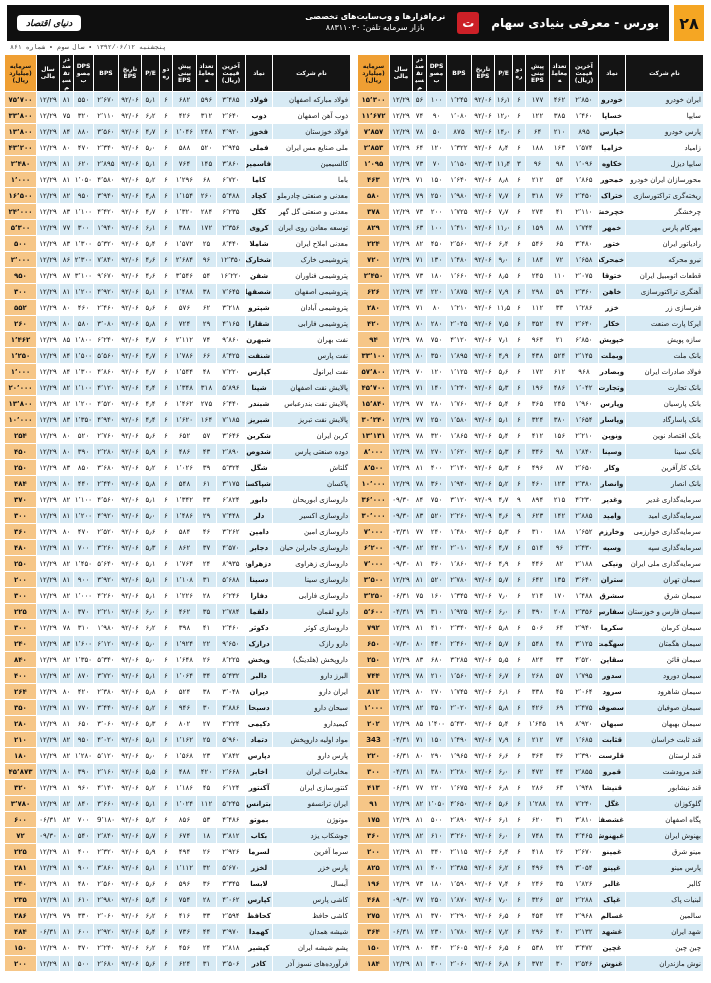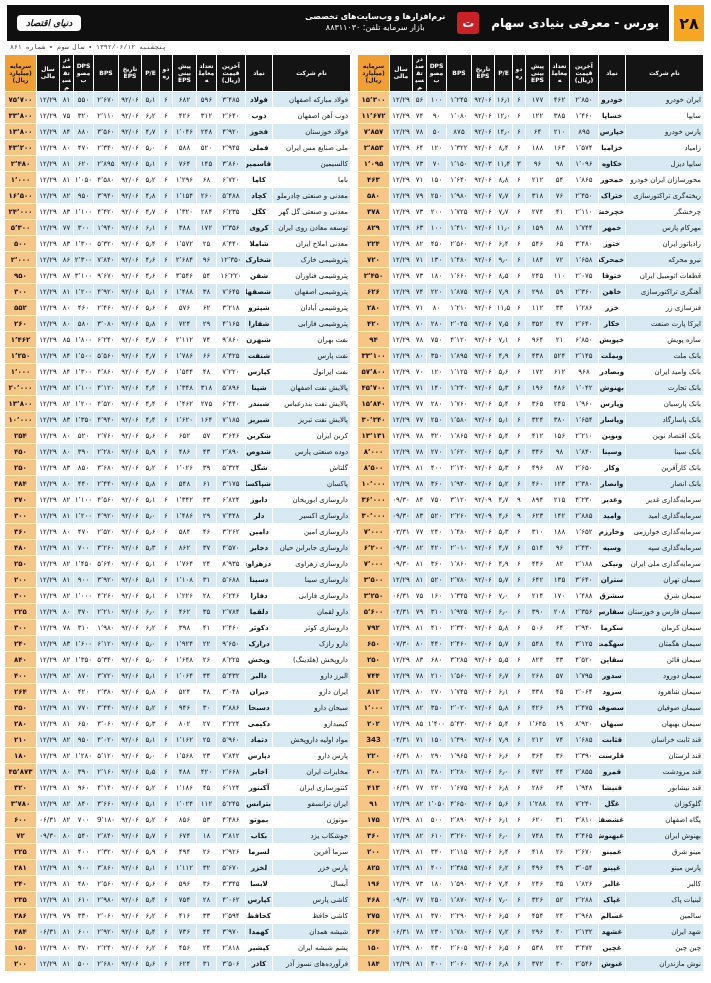--- a/index.html
+++ b/index.html
@@ -348,37 +348,37 @@
             <td class="c5">۶</td>
             <td class="c6">۴٫۹</td>
             <td class="c7">۹۲/۰۶</td>
             <td class="c8">۱٬۸۹۵</td>
             <td class="c9">۳۵۰</td>
             <td class="c10">۸۰</td>
             <td class="c11">۱۲/۲۹</td>
             <td class="c12">۳۳٬۱۰۰</td>
           </tr>
           <tr>
-            <td class="c0">بانک وامید ایران</td>
+            <td class="c0">فولاد صادرات ایران</td>
             <td class="c1">وبصادر</td>
             <td class="c2">۹۶۸</td>
             <td class="c3">۶۱۲</td>
             <td class="c4">۱۷۲</td>
             <td class="c5">۶</td>
             <td class="c6">۵٫۶</td>
             <td class="c7">۹۲/۰۶</td>
             <td class="c8">۱٬۱۲۵</td>
             <td class="c9">۱۲۰</td>
             <td class="c10">۷۰</td>
             <td class="c11">۱۲/۲۹</td>
             <td class="c12">۵۷٬۸۰۰</td>
           </tr>
           <tr>
             <td class="c0">بانک تجارت</td>
-            <td class="c1">بهنوش</td>
+            <td class="c1">وتجارت</td>
             <td class="c2">۱٬۰۴۲</td>
             <td class="c3">۴۸۶</td>
             <td class="c4">۱۹۶</td>
             <td class="c5">۶</td>
             <td class="c6">۵٫۳</td>
             <td class="c7">۹۲/۰۶</td>
             <td class="c8">۱٬۲۴۰</td>
             <td class="c9">۱۴۰</td>
             <td class="c10">۷۱</td>
             <td class="c11">۱۲/۲۹</td>

